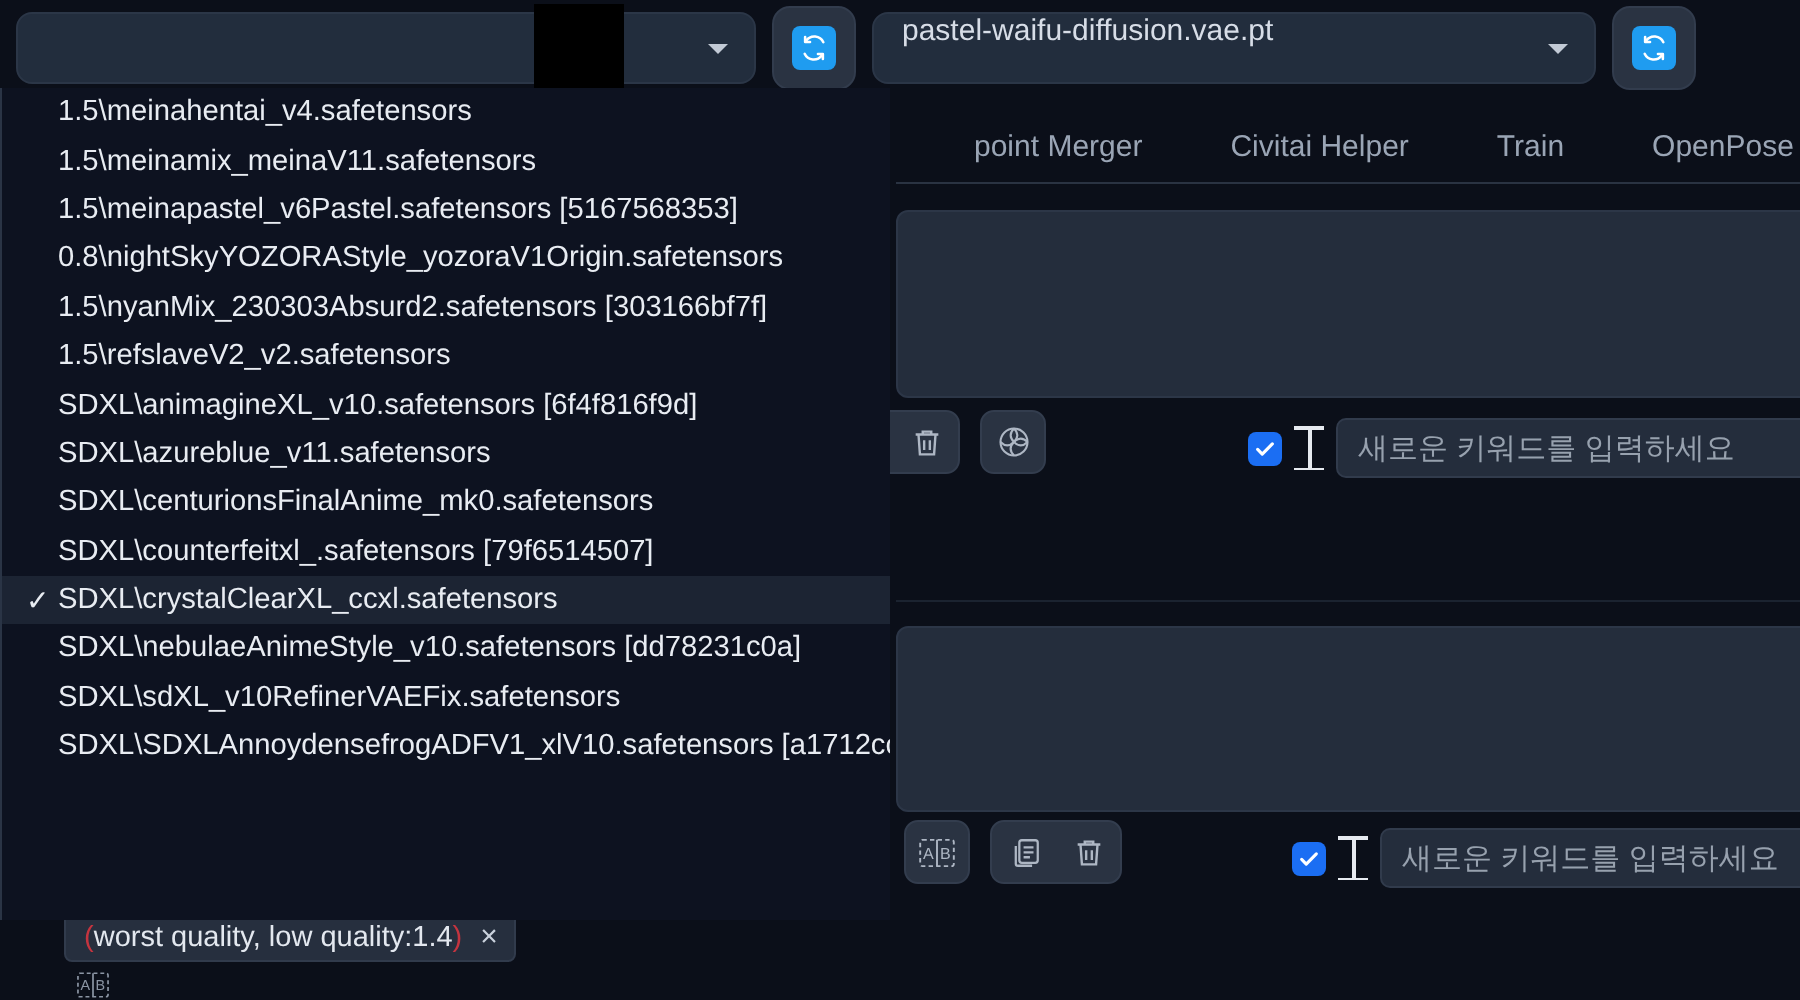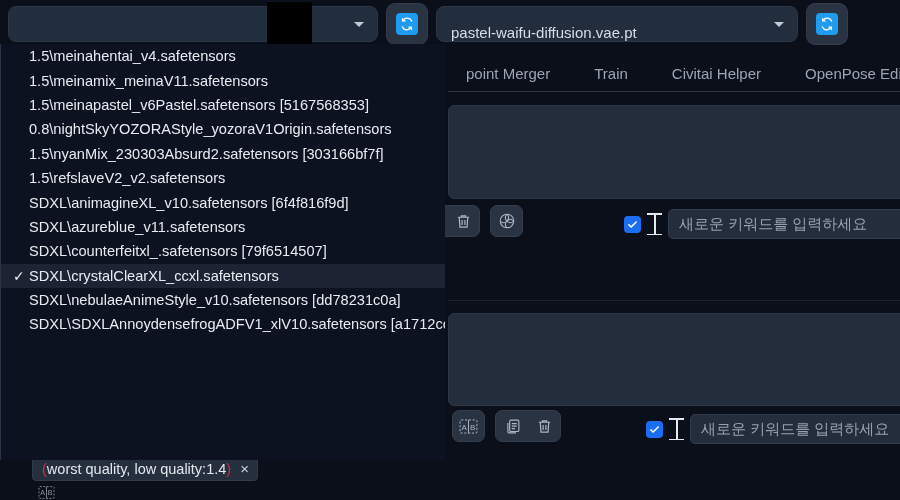--- a/index.html
+++ b/index.html
@@ -33,21 +33,21 @@
     z-index: 5;
   }
 
   .dropdown-field {
     position: relative;
     height: 36px;
     background: #222d3d;
     border: 1px solid #2b3647;
     border-radius: 8px;
     display: flex;
-    align-items: flex-end;
+    align-items: flex-start;
     padding: 0 34px 0 14px;
     color: #d7dde7;
     font-size: 15px;
     white-space: nowrap;
     overflow: hidden;
   }
   .dropdown-field.ckpt { width: 370px; }
   .dropdown-field.vae  { width: 362px; }
 
   .caret {
@@ -94,21 +94,21 @@
 
   
   .tabbar {
     position: absolute;
     top: 56px; left: 0;
     width: 900px;
     height: 36px;
     display: flex;
     align-items: center;
     gap: 0;
-    padding-left: 4px;
+    padding-left: 25px;
     z-index: 1;
   }
   .tab {
     color: #9aa5b5;
     font-size: 15px;
     padding: 0 22px;
     white-space: nowrap;
     line-height: 36px;
   }
   .tabbar-rule {
@@ -303,22 +303,22 @@
   }
 </style>
 </head>
 <body>
 
 <div id="app">
 
   <div class="tabbar">
     <div style="width:440px;flex:none;"></div>
     <div class="tab">point Merger</div>
+    <div class="tab">Civitai Helper</div>
     <div class="tab">Train</div>
-    <div class="tab">Civitai Helper</div>
     <div class="tab">OpenPose Edito</div>
   </div>
   <div class="tabbar-rule"></div>
 
   <div class="prompt-panel pos"></div>
   <div class="panel-gap" style="top:300px;"></div>
   <div class="prompt-panel neg"></div>
 
   <div class="action-row r1">
     <div class="icon-group">
@@ -459,28 +459,34 @@
       <div class="dd-item">
         <span>1.5\refslaveV2_v2.safetensors</span>
       </div>
       <div class="dd-item">
         <span>SDXL\animagineXL_v10.safetensors [6f4f816f9d]</span>
       </div>
       <div class="dd-item">
         <span>SDXL\azureblue_v11.safetensors</span>
       </div>
       <div class="dd-item">
+        <span>SDXL\centurionsFinalAnime_mk0.safetensors</span>
+      </div>
+      <div class="dd-item">
         <span>SDXL\counterfeitxl_.safetensors [79f6514507]</span>
       </div>
       <div class="dd-item selected">
         <span class="dd-check">✓</span>
         <span>SDXL\crystalClearXL_ccxl.safetensors</span>
       </div>
       <div class="dd-item">
         <span>SDXL\nebulaeAnimeStyle_v10.safetensors [dd78231c0a]</span>
       </div>
       <div class="dd-item">
+        <span>SDXL\sdXL_v10RefinerVAEFix.safetensors</span>
+      </div>
+      <div class="dd-item">
         <span>SDXL\SDXLAnnoydensefrogADFV1_xlV10.safetensors [a1712ccc07]</span>
       </div>
       <div class="dd-item"></div>
     </div>
 
 </div>
 
 </body></html>

